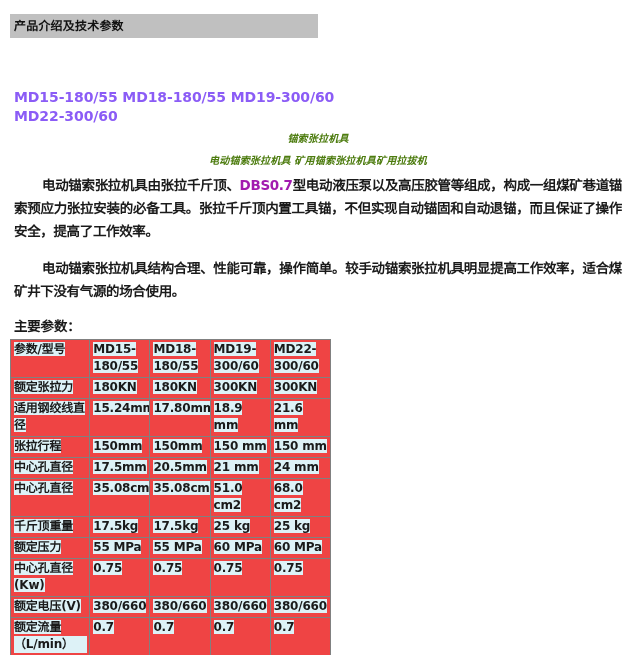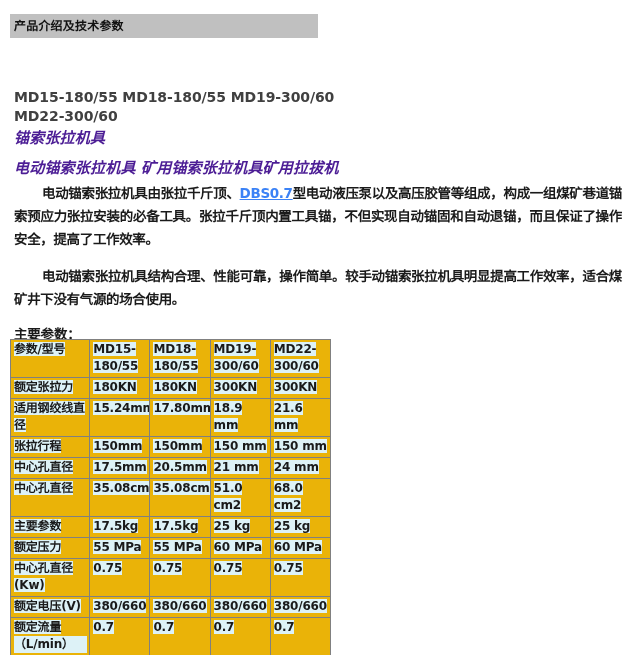--- a/index.html
+++ b/index.html
@@ -45,54 +45,54 @@
     position: absolute;
     left: 14px;
     top: 88px;
     width: 608px;
   }
 
   .model-line {
     font-family: "DejaVu Sans", "Liberation Sans", sans-serif;
     font-size: 14px;
     font-weight: 700;
-    color: #404040;
+    color: #8b5cf6;
     line-height: 19px;
     letter-spacing: -0.1px;
   }
 
   .sub-heading {
     font-family: "DejaVu Sans", "Liberation Sans", sans-serif;
-    font-size: 15px;
+    font-size: 10px;
     font-weight: 700;
     font-style: italic;
-    color: #4c1d95;
+    color: #4d7c0f;
     line-height: 21px;
     margin-top: 2px;
     letter-spacing: 0.2px;
+    text-align: center;
   }
   .sub-heading.second {
-    margin-top: 9px;
+    margin-top: 1px;
   }
 
   .body-para {
     font-family: "DejaVu Sans", "Liberation Sans", sans-serif;
     font-size: 13.5px;
     font-weight: 700;
     color: #1a1a1a;
     line-height: 23px;
     text-indent: 28px;
     margin-top: 3px;
     letter-spacing: -0.35px;
     text-align: justify;
     text-justify: inter-character;
   }
   .body-para .accent {
-    color: #3b82f6;
-    text-decoration: underline;
+    color: #a21caf;
   }
 
   .params-label {
     font-family: "DejaVu Sans", "Liberation Sans", sans-serif;
     font-size: 13.5px;
     font-weight: 700;
     color: #1a1a1a;
     line-height: 20px;
     margin-top: 2px;
     letter-spacing: -0.2px;
@@ -102,21 +102,21 @@
   .spec-table-wrap {
     position: absolute;
     left: 10px;
     top: 339px;
     width: 321px;
   }
   table.spec-table {
     border-collapse: collapse;
     width: 321px;
     table-layout: fixed;
-    background: #eab308;
+    background: #ef4444;
   }
   table.spec-table col.c-label { width: 79px; }
   table.spec-table col.c-val   { width: 60px; }
 
   table.spec-table td {
     border: 1px solid #808080;
     padding: 1px 2px 2px 3px;
     vertical-align: top;
     font-family: "DejaVu Sans", "Liberation Sans", sans-serif;
     font-size: 12px;
@@ -218,21 +218,21 @@
 
       <tr>
         <td class="label-cell"><span class="hl">中心孔直径</span></td>
         <td class="val-cell"><span class="hl">35.08cm2</span></td>
         <td class="val-cell"><span class="hl">35.08cm2</span></td>
         <td class="val-cell"><span class="hl">51.0 cm2</span></td>
         <td class="val-cell"><span class="hl">68.0 cm2</span></td>
       </tr>
 
       <tr>
-        <td class="label-cell"><span class="hl">主要参数</span></td>
+        <td class="label-cell"><span class="hl">千斤顶重量</span></td>
         <td class="val-cell"><span class="hl">17.5kg</span></td>
         <td class="val-cell"><span class="hl">17.5kg</span></td>
         <td class="val-cell"><span class="hl">25 kg</span></td>
         <td class="val-cell"><span class="hl">25 kg</span></td>
       </tr>
 
       <tr>
         <td class="label-cell"><span class="hl">额定压力</span></td>
         <td class="val-cell"><span class="hl">55 MPa</span></td>
         <td class="val-cell"><span class="hl">55 MPa</span></td>

